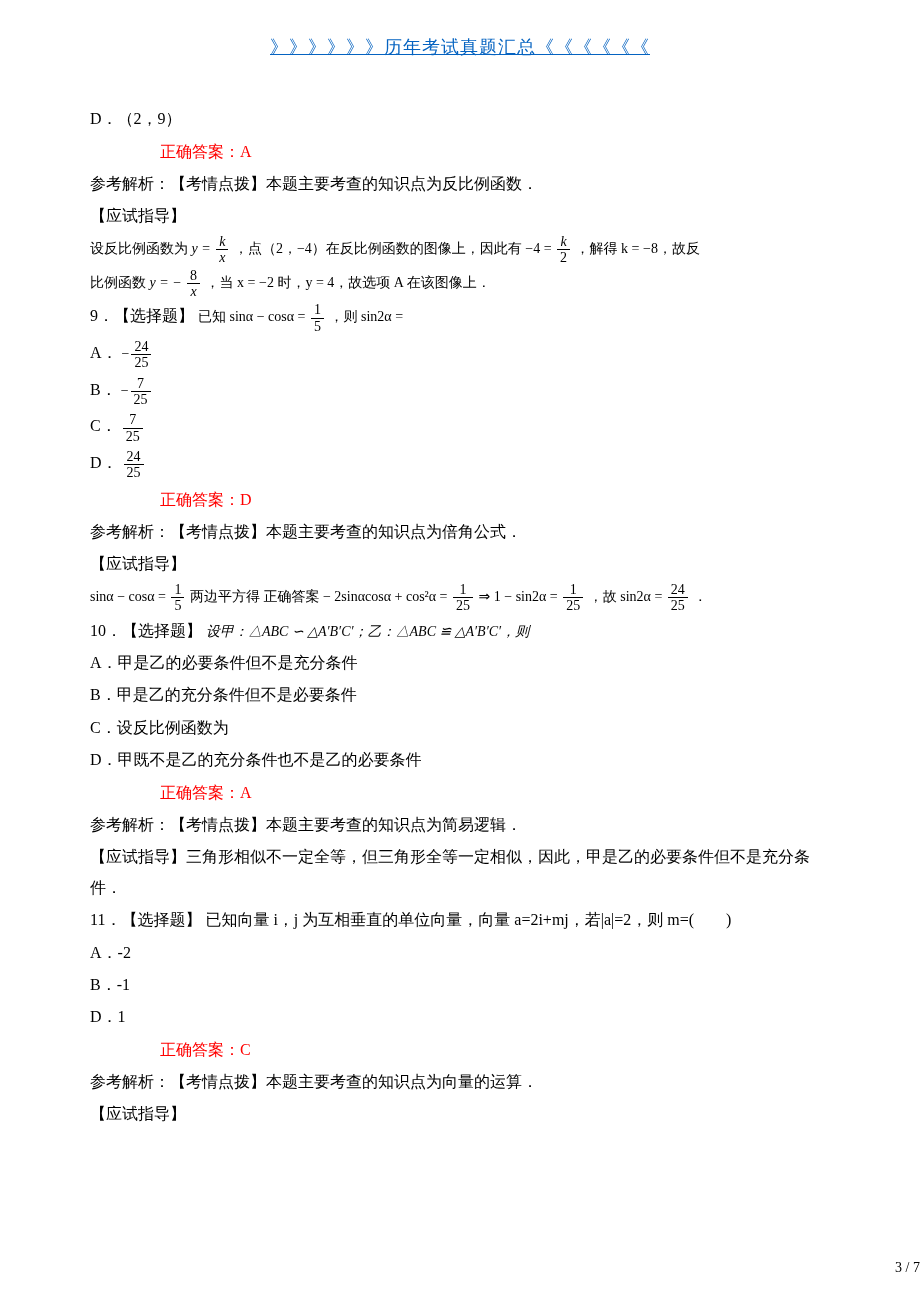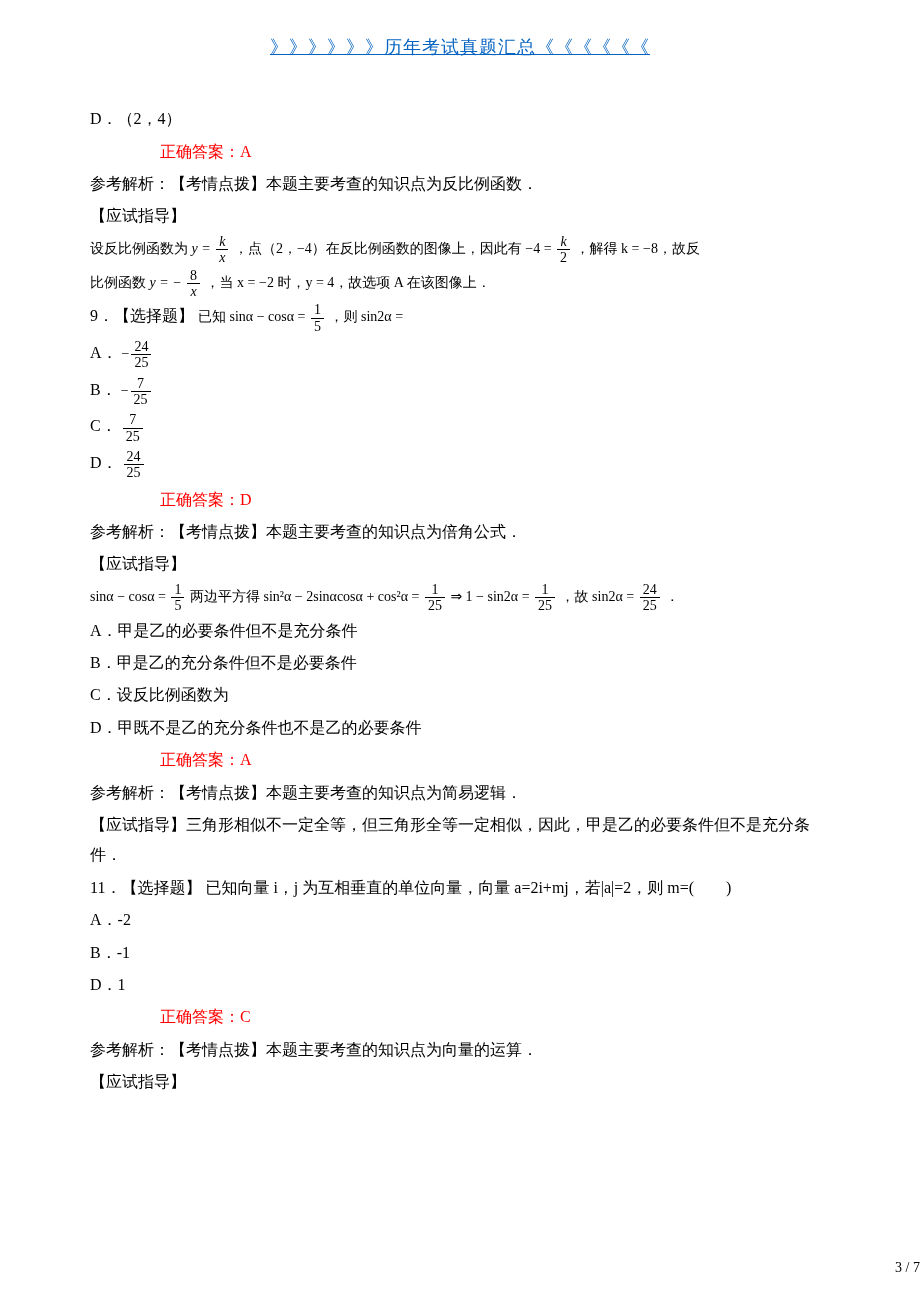--- a/index.html
+++ b/index.html
@@ -58,21 +58,21 @@
   .q-line { margin: 2px 0; }
   .opt { margin: 4px 0; }
 </style>
 </head>
 <body>
 
 <div class="page">
 
   <div class="header-link">》》》》》》历年考试真题汇总《《《《《《</div>
 
-  <div class="q-line">D．（2，4）</div>
+  <div class="q-line">D．（2，9）</div>
   <div class="answer">正确答案：A</div>
   <div class="q-line">参考解析：【考情点拨】本题主要考查的知识点为反比例函数．</div>
   <div class="q-line">【应试指导】</div>
 
   <div class="q-line small-math">
     <span>设反比例函数为</span>
     <span class="italic">y =</span>
     <span class="frac"><span class="num"><span class="italic">k</span></span><span class="den"><span class="italic">x</span></span></span>
     <span>，点（2，−4）在反比例函数的图像上，因此有</span>
     <span>−4 =</span>
@@ -113,29 +113,33 @@
     <span class="small-math"><span class="frac"><span class="num">24</span><span class="den">25</span></span></span>
   </div>
 
   <div class="answer">正确答案：D</div>
   <div class="q-line">参考解析：【考情点拨】本题主要考查的知识点为倍角公式．</div>
   <div class="q-line">【应试指导】</div>
 
   <div class="q-line small-math">
     <span>sinα − cosα =</span>
     <span class="frac"><span class="num">1</span><span class="den">5</span></span>
-    <span> 两边平方得 sin²α − 2sinαcosα + cos²α =</span>
+    <span> 两边平方得 正确答案 − 2sinαcosα + cos²α =</span>
     <span class="frac"><span class="num">1</span><span class="den">25</span></span>
     <span> ⇒ 1 − sin2α =</span>
     <span class="frac"><span class="num">1</span><span class="den">25</span></span>
     <span>，故 sin2α =</span>
     <span class="frac"><span class="num">24</span><span class="den">25</span></span>
     <span>．</span>
   </div>
 
+  <div class="q-line">
+    <span>10．【选择题】</span>
+    <span class="small-math italic">设甲：△ABC ∽ △A′B′C′；乙：△ABC ≌ △A′B′C′，则</span>
+  </div>
   <div class="q-line">A．甲是乙的必要条件但不是充分条件</div>
   <div class="q-line">B．甲是乙的充分条件但不是必要条件</div>
   <div class="q-line">C．设反比例函数为</div>
   <div class="q-line">D．甲既不是乙的充分条件也不是乙的必要条件</div>
   <div class="answer">正确答案：A</div>
   <div class="q-line">参考解析：【考情点拨】本题主要考查的知识点为简易逻辑．</div>
   <div class="q-line">【应试指导】三角形相似不一定全等，但三角形全等一定相似，因此，甲是乙的必要条件但不是充分条件．</div>
 
   <div class="q-line">
     <span>11．【选择题】</span>

